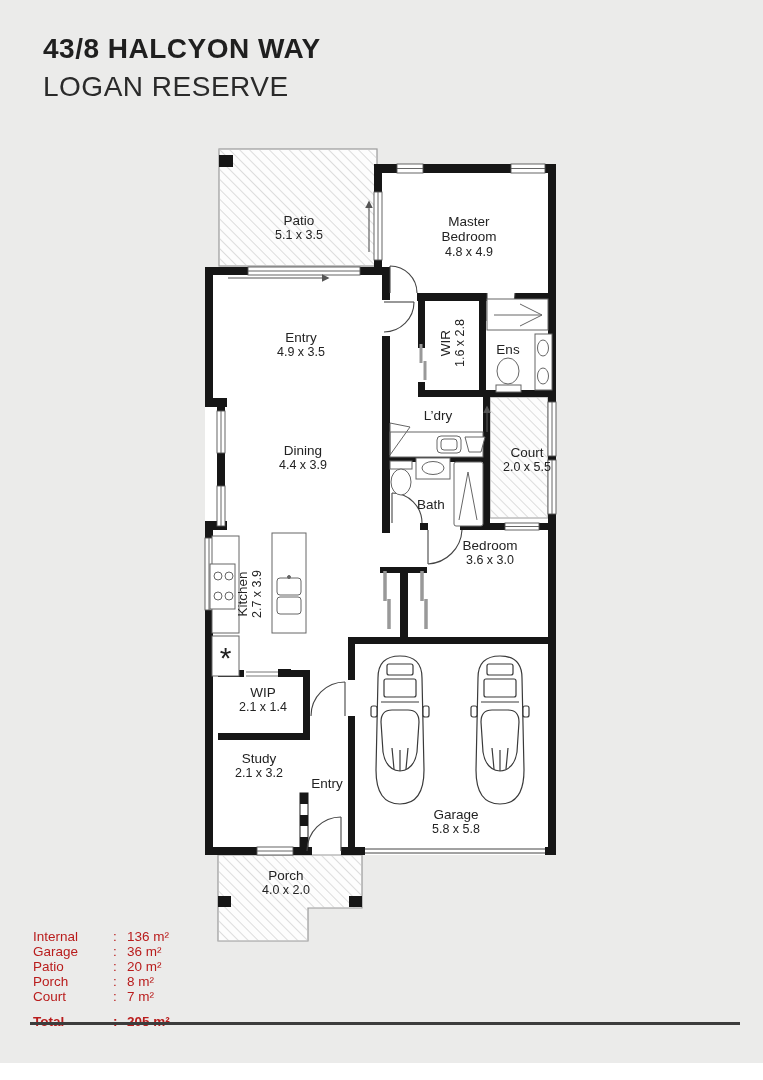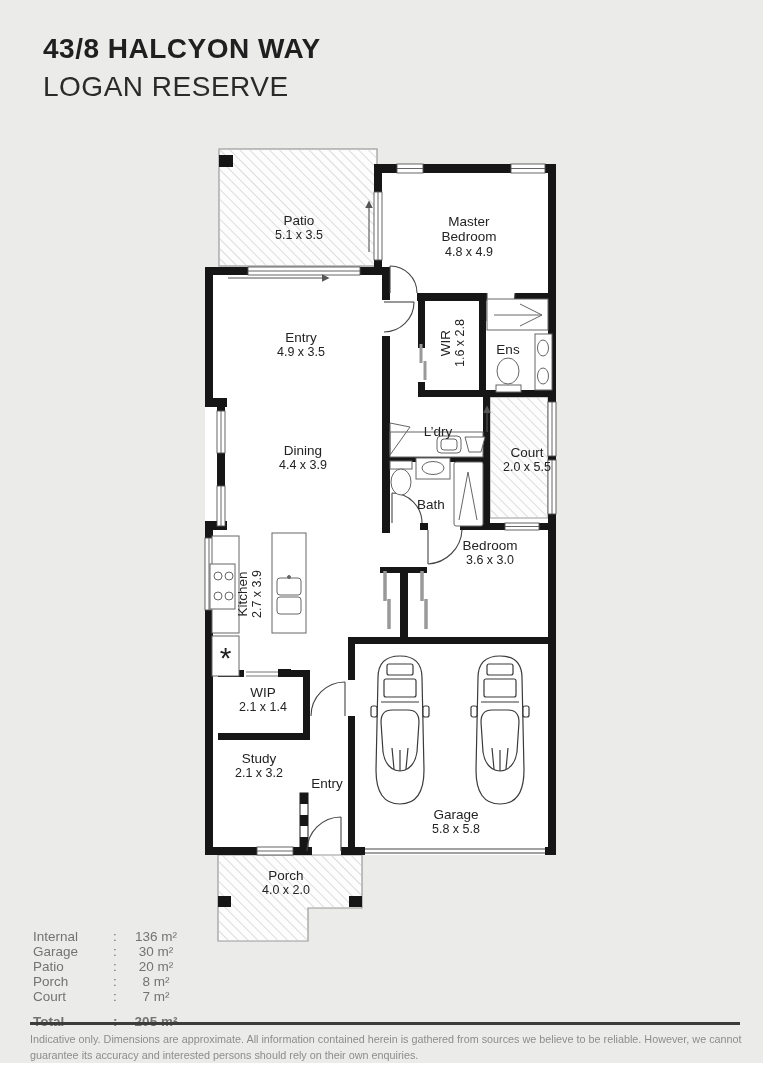--- a/index.html
+++ b/index.html
@@ -12,23 +12,23 @@
   .title .l2{font-size:28px;font-weight:normal;letter-spacing:.5px;line-height:1.35;color:#2a2a2a;}
   
   svg.plan{position:absolute;left:0;top:0;}
   
   .room-label{position:absolute;transform:translate(-50%,-50%);text-align:center;color:#232323;line-height:1.13;white-space:nowrap;}
   .room-label .rn{display:block;font-size:13.5px;font-weight:500;}
   .room-label .rd{display:block;font-size:12.5px;}
   .room-label.wrap{white-space:normal;width:82px;}
   .room-label.rot{transform:translate(-50%,-50%) rotate(-90deg);}
   
-  .areas{position:absolute;left:33px;top:929px;font-size:13.5px;color:#737373;}
+  .areas{position:absolute;left:33px;top:929px;font-size:13.5px;color:#b91c1c;}
   .arow{display:grid;grid-template-columns:80px 14px 58px;height:15px;line-height:15px;}
-  .arow .aval{text-align:center;}
+  .arow .aval{text-align:left;}
   .arow.total{font-weight:bold;margin-top:10px;}
   .divider{position:absolute;left:30px;top:1022px;width:710px;height:3px;background:#3c3c3c;}
   .disclaimer{position:absolute;left:30px;top:1031px;width:712px;font-size:10.8px;line-height:1.5;color:#8d8d8d;}
 </style>
 </head>
 <body>
 
 <div class="page">
 
   <div class="title">
@@ -313,21 +313,21 @@
       <span class="rn">Entry</span>
       <span class="rd">4.9 x 3.5</span>
     </div>
     <div class="room-label rot" style="left:453px;top:343px">
       <span class="rn">WIR</span>
       <span class="rd">1.6 x 2.8</span>
     </div>
     <div class="room-label" style="left:508px;top:350px">
       <span class="rn">Ens</span>
     </div>
-    <div class="room-label" style="left:438px;top:432px">
+    <div class="room-label" style="left:438px;top:416px">
       <span class="rn">L’dry</span>
     </div>
     <div class="room-label" style="left:527px;top:460px">
       <span class="rn">Court</span>
       <span class="rd">2.0 x 5.5</span>
     </div>
     <div class="room-label" style="left:303px;top:458px">
       <span class="rn">Dining</span>
       <span class="rd">4.4 x 3.9</span>
     </div>
@@ -365,21 +365,21 @@
 
   <div class="areas">
     <div class="arow">
       <span class="alabel">Internal</span>
       <span class="acolon">:</span>
       <span class="aval">136 m²</span>
     </div>
     <div class="arow">
       <span class="alabel">Garage</span>
       <span class="acolon">:</span>
-      <span class="aval">30 m²</span>
+      <span class="aval">36 m²</span>
     </div>
     <div class="arow">
       <span class="alabel">Patio</span>
       <span class="acolon">:</span>
       <span class="aval">20 m²</span>
     </div>
     <div class="arow">
       <span class="alabel">Porch</span>
       <span class="acolon">:</span>
       <span class="aval">8 m²</span>
@@ -390,15 +390,14 @@
       <span class="aval">7 m²</span>
     </div>
     <div class="arow total">
       <span class="alabel">Total</span>
       <span class="acolon">:</span>
       <span class="aval">205 m²</span>
     </div>
   </div>
 
   <div class="divider"></div>
-  <div class="disclaimer">Indicative only. Dimensions are approximate. All information contained herein is gathered from sources we believe to be reliable. However, we cannot guarantee its accuracy and interested persons should rely on their own enquiries.</div>
   <div class="bottom-strip"></div>
 </div>
 
 </body></html>

